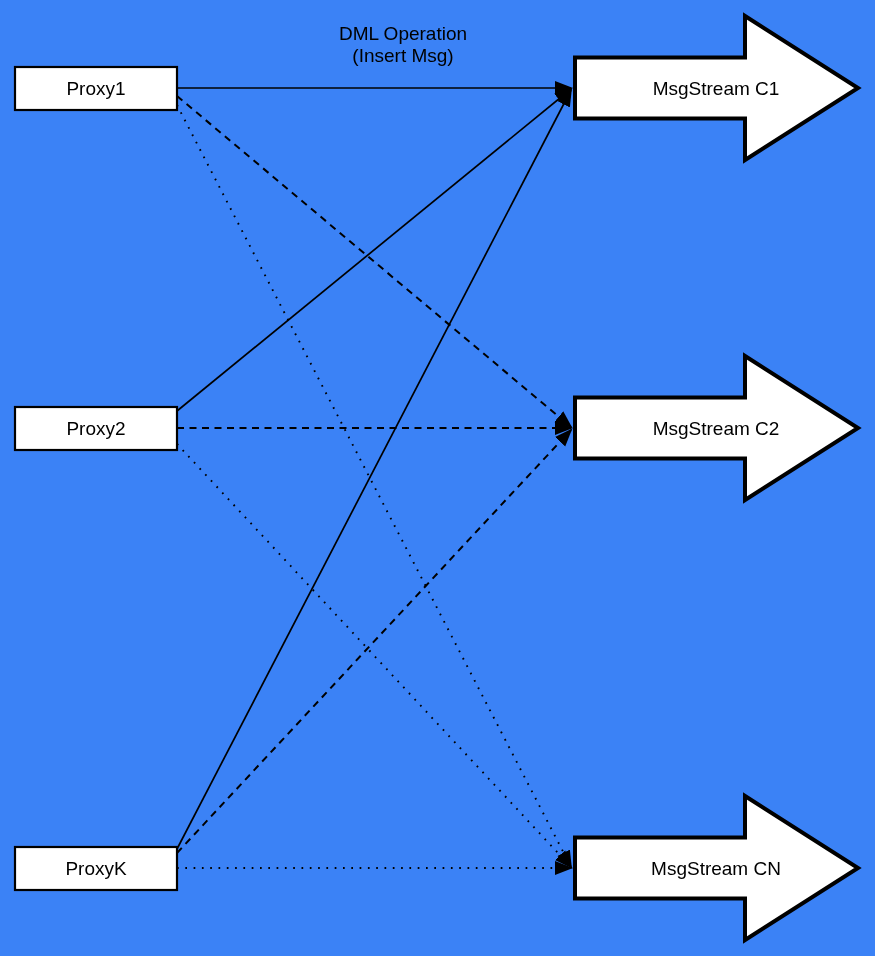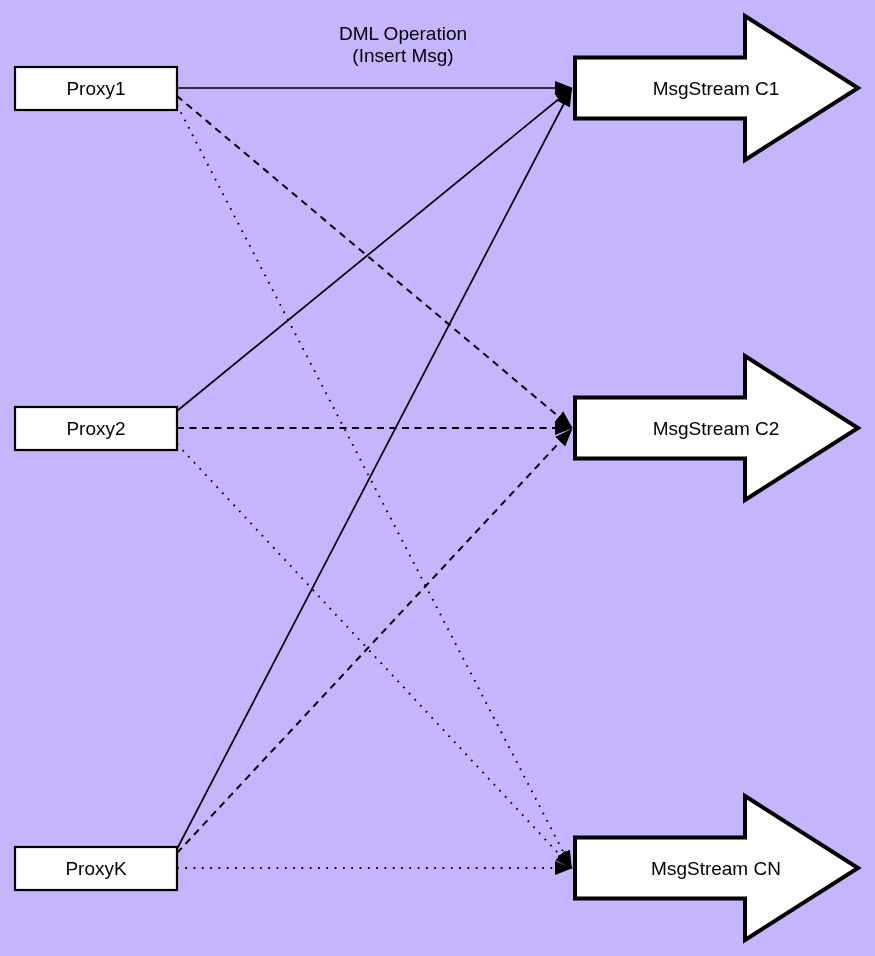--- a/index.html
+++ b/index.html
@@ -4,21 +4,21 @@
 <style>
   html, body {
     margin: 0;
     padding: 0;
     background: #ffffff;
   }
   #stage {
     position: relative;
     width: 875px;
     height: 956px;
-    background: #c4b5fd;
+    background: #3b82f6;
     overflow: hidden;
     font-family: "Liberation Sans", sans-serif;
   }
   svg text {
     font-family: "Liberation Sans", sans-serif;
     font-size: 19px;
     fill: #000000;
   }
   .node-rect {
     fill: #ffffff;

